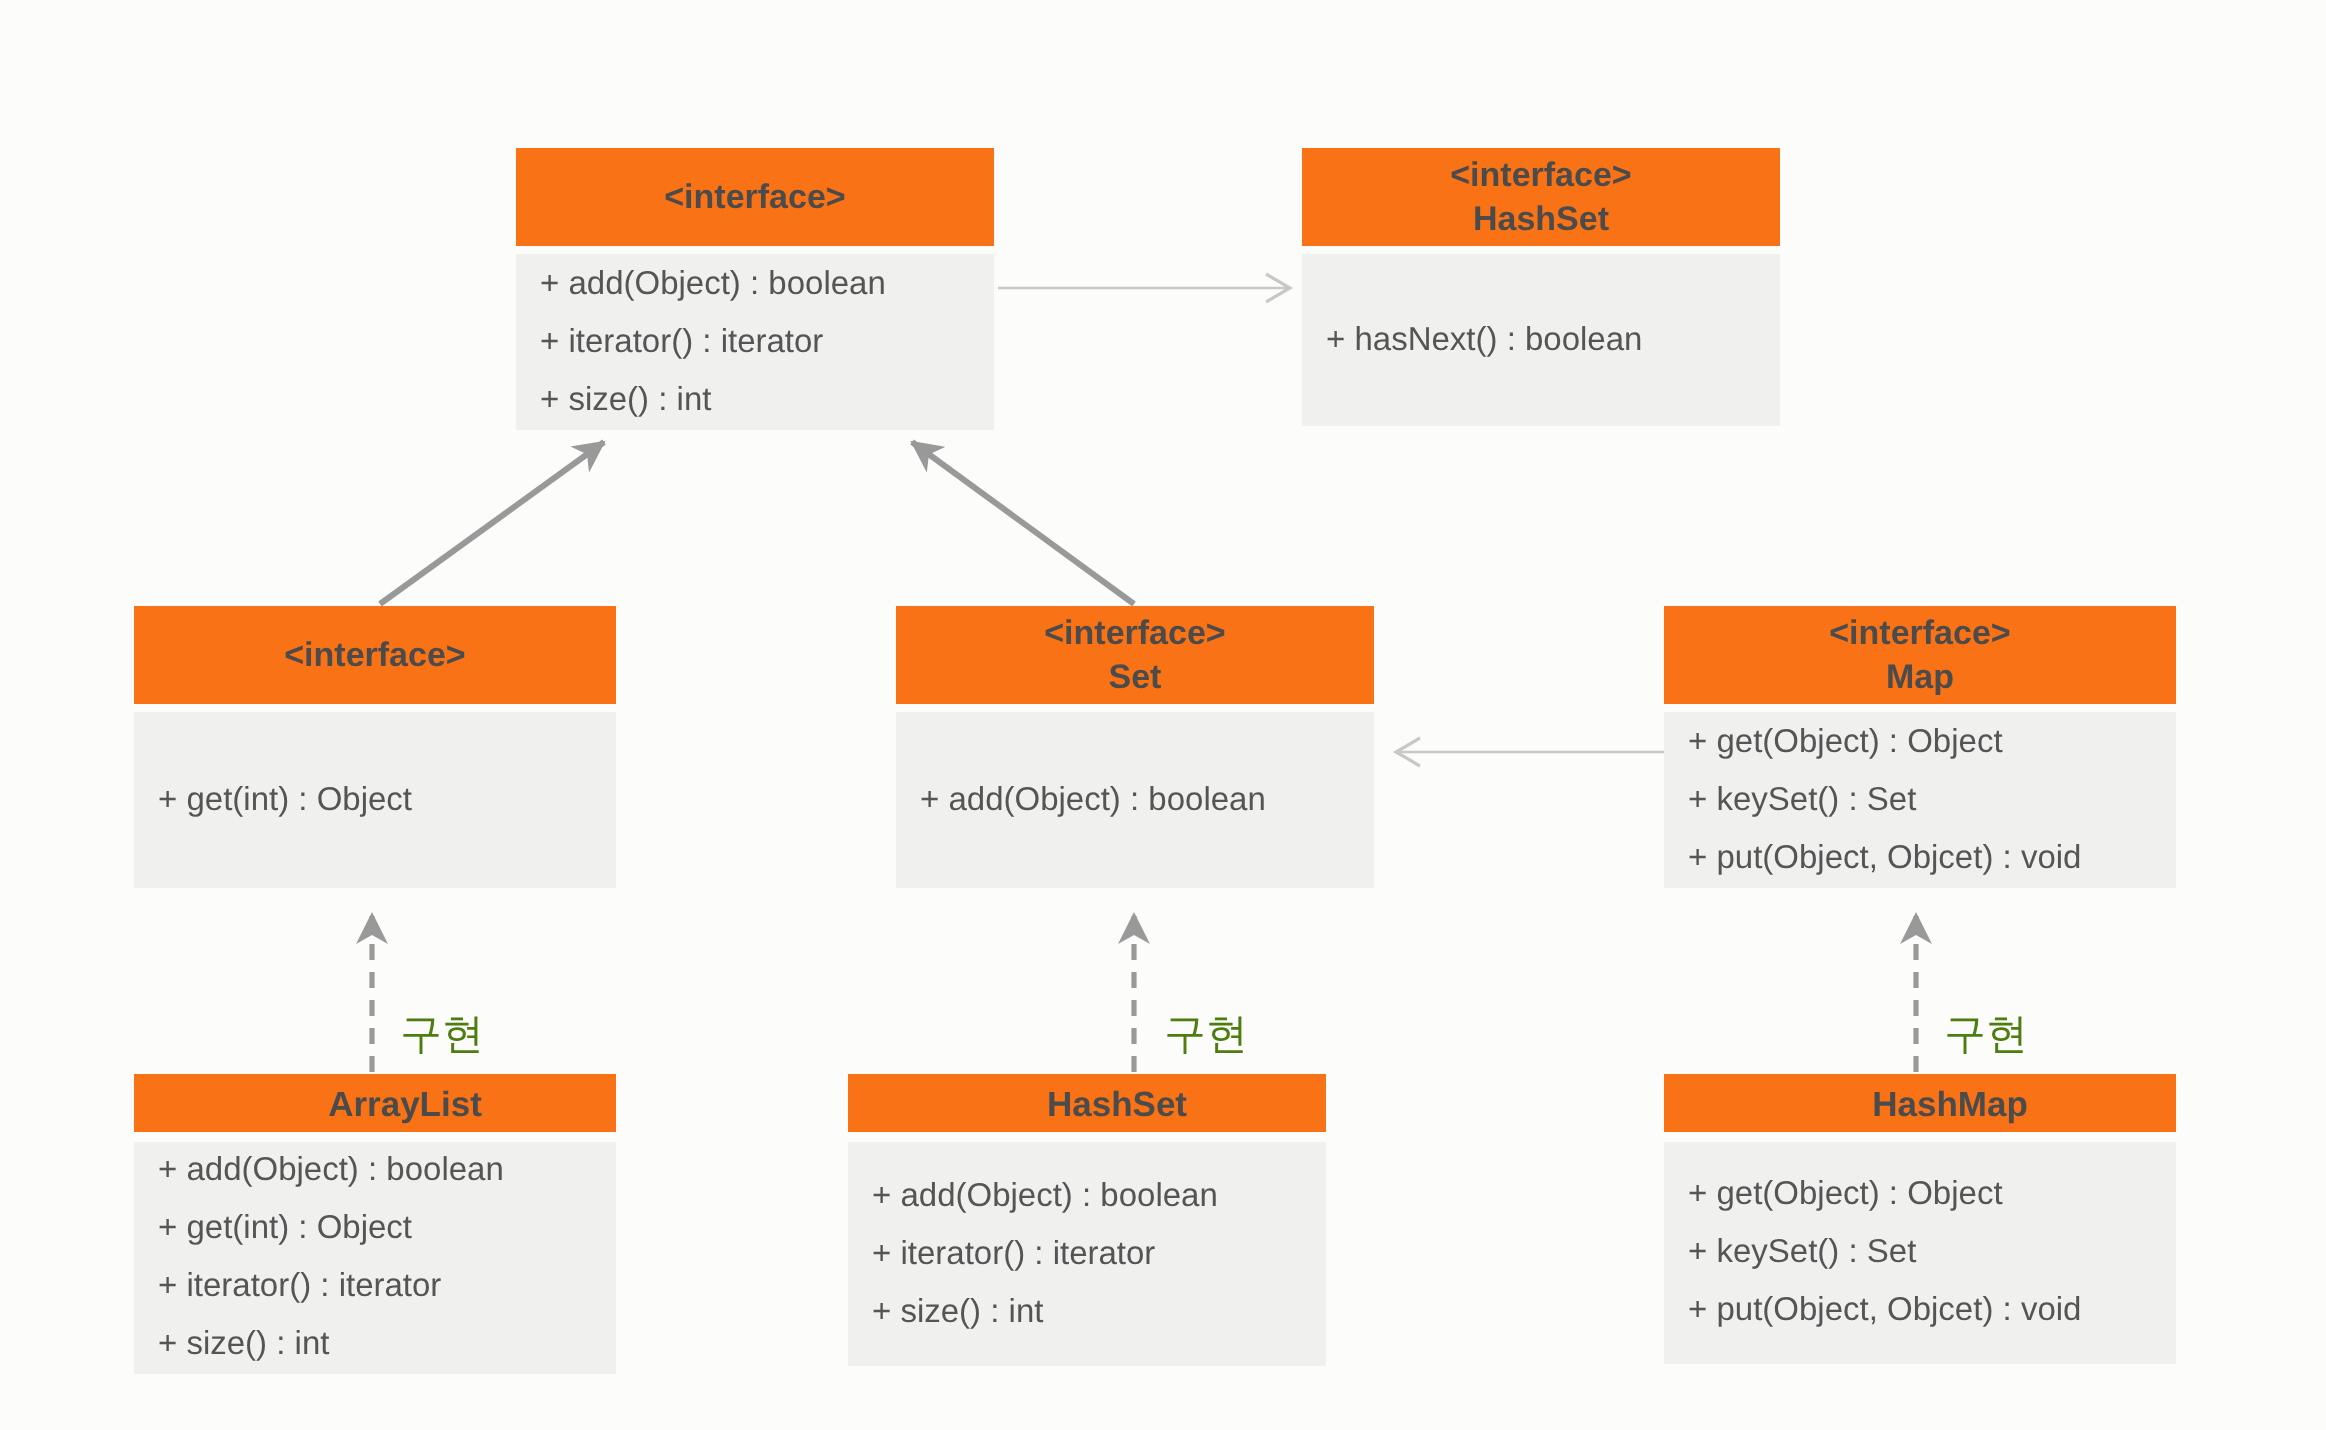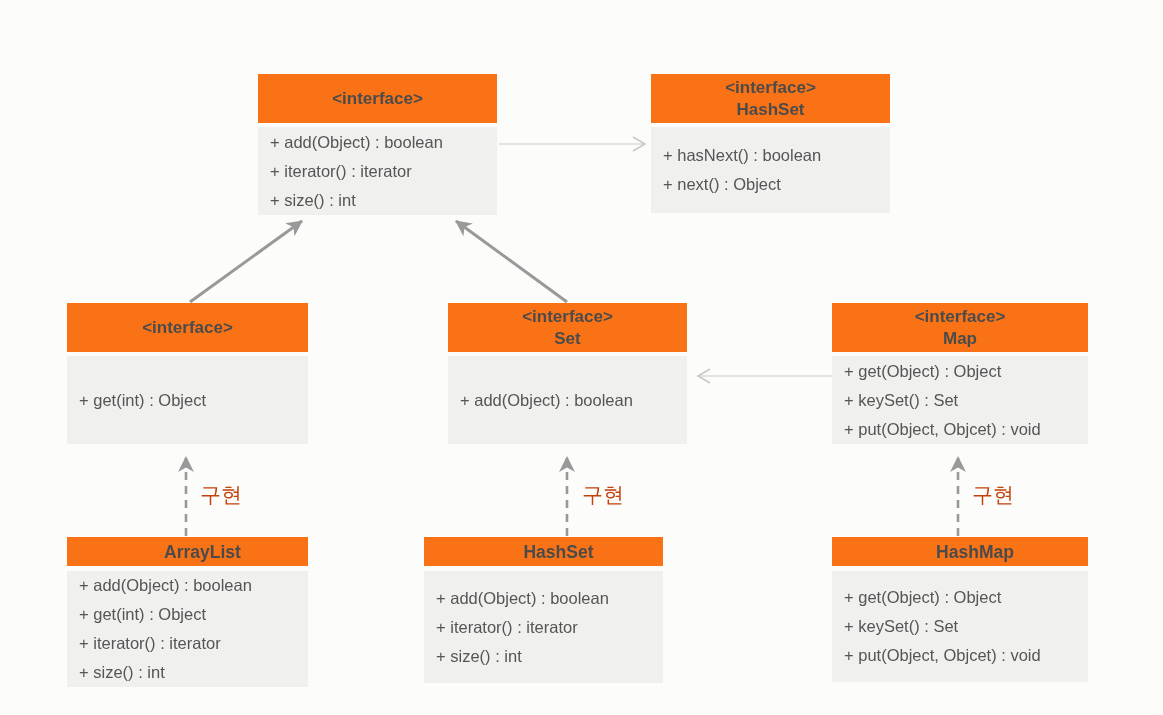--- a/index.html
+++ b/index.html
@@ -62,24 +62,25 @@
   
   .b-arraylist { left: 67px;  top: 537px; width: 241px; }
   .b-hashset   { left: 424px; top: 537px; width: 239px; }
   .b-hashmap   { left: 832px; top: 537px; width: 256px; }
   .b-arraylist .box-body { height: 116px; margin-top: 5px; }
   .b-hashset .box-body   { height: 112px; margin-top: 5px; }
   .b-hashmap .box-body   { height: 111px; margin-top: 5px; }
 
   .rel-label {
     position: absolute;
-    color: #c2410c;
+    color: #4d7c0f;
     font-size: 21px;
     line-height: 25px;
     white-space: nowrap;
+    margin-top: 23px;
   }
   .rl-arraylist { left: 200px; top: 482px; }
   .rl-hashset   { left: 582px; top: 482px; }
   .rl-hashmap   { left: 972px; top: 482px; }
 </style>
 </head>
 <body>
 
 <div class="canvas">
 
@@ -119,21 +120,20 @@
     </div>
   </div>
 
   <div class="uml-box b-iterator">
     <div class="box-header two-line">
       <div>&lt;interface&gt;</div>
       <div>HashSet</div>
     </div>
     <div class="box-body">
       <div class="method">+ hasNext() : boolean</div>
-      <div class="method">+ next() : Object</div>
     </div>
   </div>
 
   <div class="uml-box b-list">
     <div class="box-header two-line">
       <div>&lt;interface&gt;</div>
     </div>
     <div class="box-body">
       <div class="method">+ get(int) : Object</div>
     </div>

